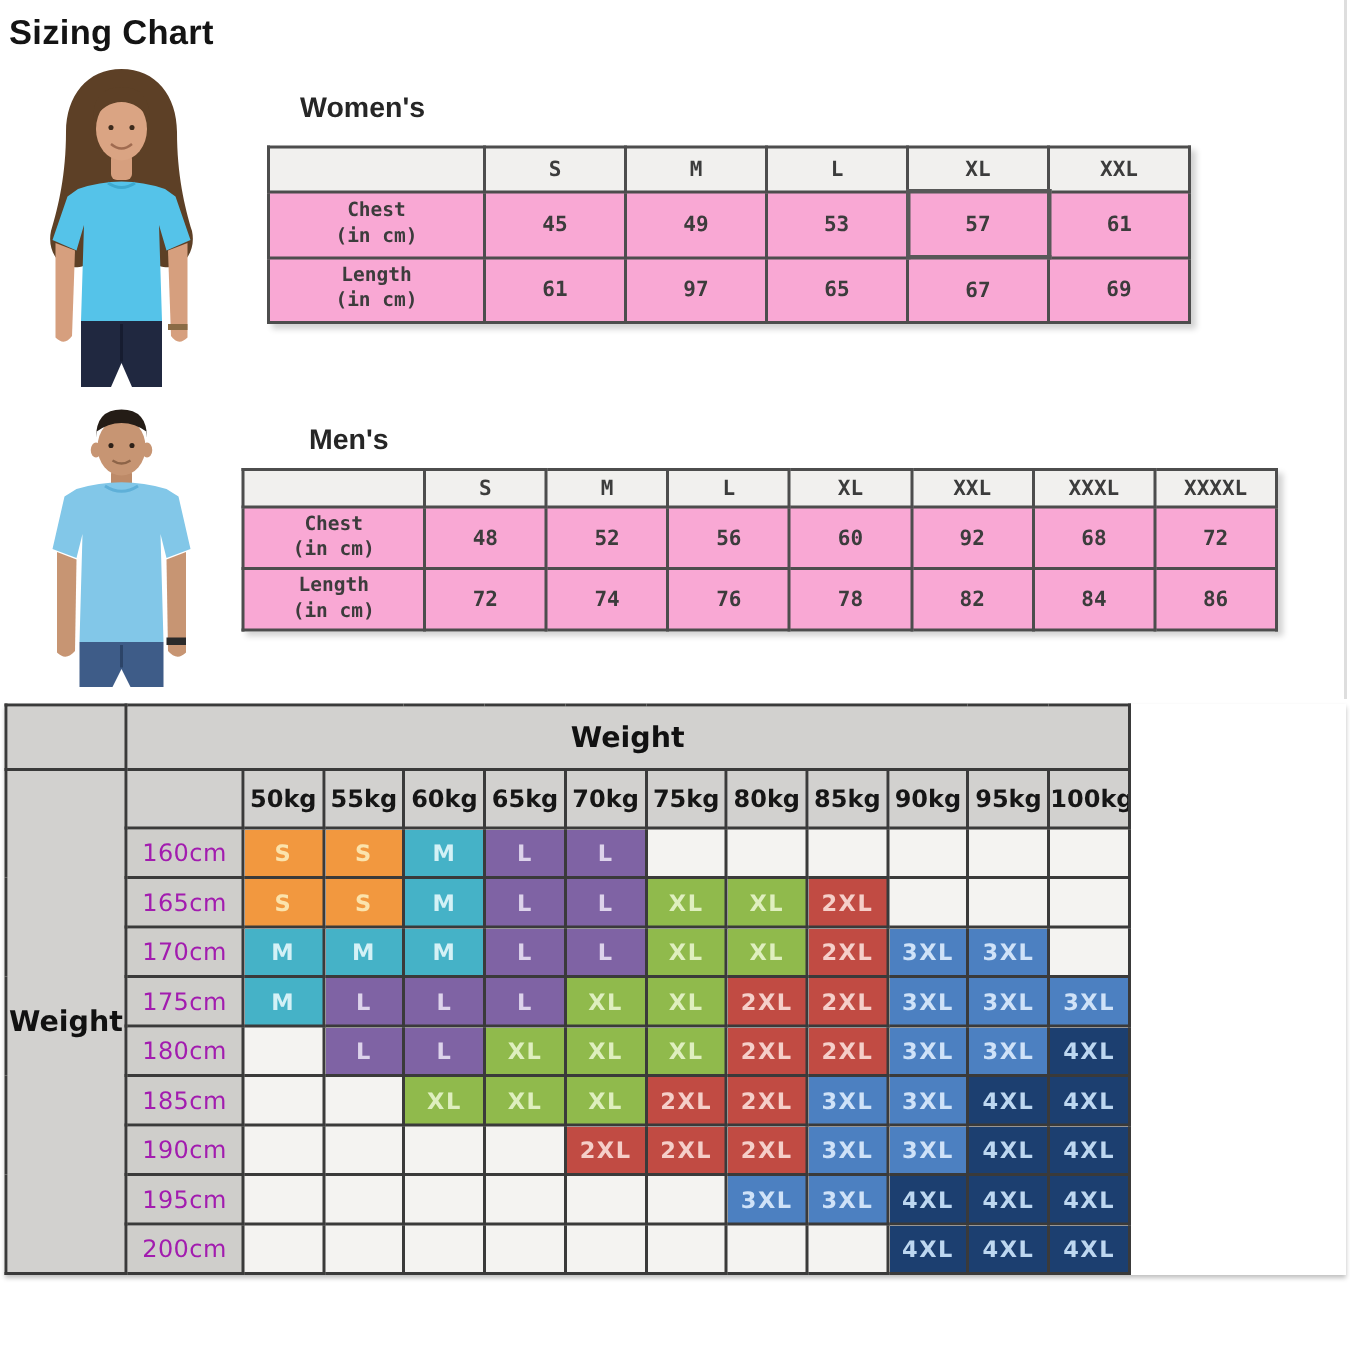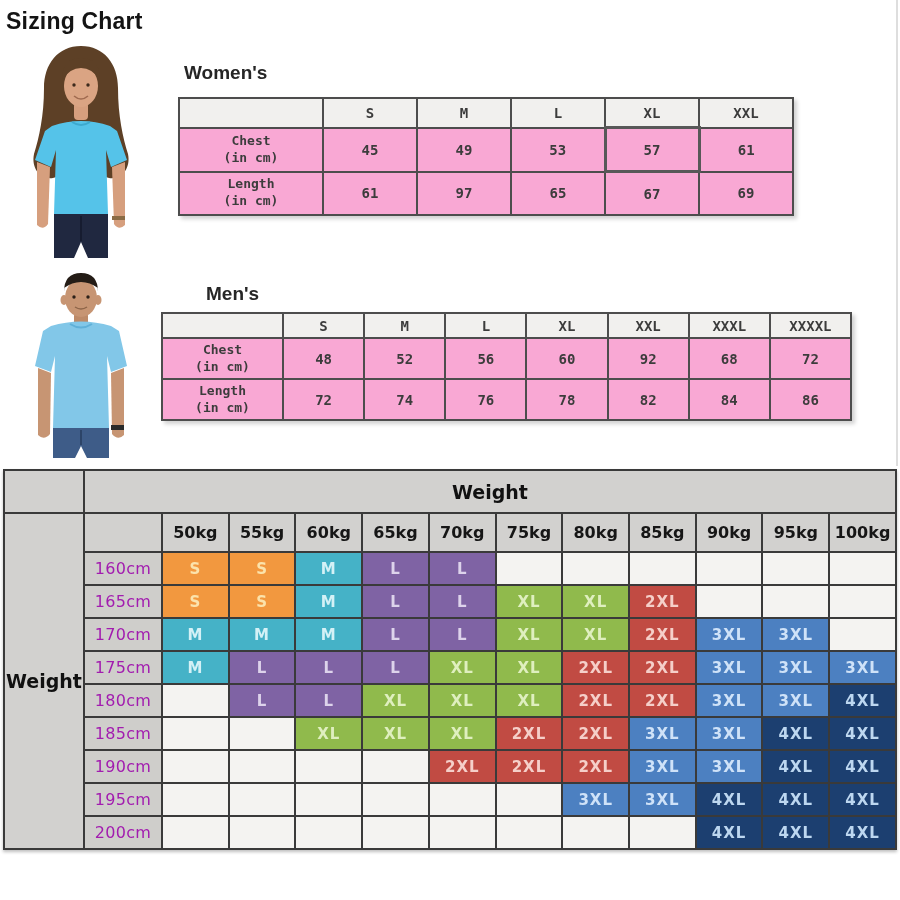--- a/index.html
+++ b/index.html
@@ -10,21 +10,21 @@
   
   .page-title{
     position:absolute;left:6px;top:8px;font-size:23px;font-weight:bold;
     color:#141414;letter-spacing:.2px;
   }
   .edge-line{position:absolute;left:896px;top:0;width:2px;height:466px;background:#dedede;}
   .figure{position:absolute;}
   .fig-woman{left:6px;top:36px;}
   .fig-man{left:6px;top:262px;}
   .section-label{position:absolute;font-size:19px;font-weight:600;color:#262626;}
-  .womens-label{left:184px;top:62px;}
+  .womens-label{left:200px;top:62px;}
   .mens-label{left:206px;top:283px;}
 
   .size-table{
     position:absolute;border-collapse:collapse;table-layout:fixed;
     font-family:"DejaVu Sans Mono",monospace;font-weight:bold;color:#3c3c3c;
     text-align:center;background:#fff;
     box-shadow:3px 3px 4px rgba(0,0,0,.18);
   }
   #womens-table{left:178px;top:97px;width:616px;}
   #mens-table{left:161px;top:312px;width:691px;}
@@ -39,21 +39,21 @@
   .size-table td.val{background:#f9a8d4;font-size:14px;}
   .size-table td.hl{border:3px solid #585858;}
 
   
   .comp-wrap{position:absolute;left:3px;top:469px;width:894px;box-shadow:0 2px 3px rgba(0,0,0,.25);}
   .comp-title{
     height:37px;background:#040404;color:#fdfdfd;display:flex;align-items:center;justify-content:center;
     font-family:"DejaVu Sans",sans-serif;font-weight:bold;font-size:20px;letter-spacing:.3px;
   }
   #comp-table{
-    width:894px;border-collapse:collapse;table-layout:fixed;
+    width:751px;border-collapse:collapse;table-layout:fixed;
     font-family:"DejaVu Sans",sans-serif;text-align:center;background:#f4f3f1;
     border:2px solid #0f172a;
   }
   #comp-table th,#comp-table td{border:2px solid #3a3a3a;padding:0;overflow:hidden;}
   #comp-table .gray{background:#d2d1cf;color:#111;}
   #comp-table .weight-axis{font-size:19px;font-weight:bold;height:41px;}
   #comp-table .height-axis{font-size:19px;font-weight:bold;}
   #comp-table .corner-cell{height:41px;}
   #comp-table .kg{font-size:16px;font-weight:bold;height:37px;color:#161616;}
   #comp-table .h-val{font-size:16px;font-weight:normal;color:#a21caf;letter-spacing:.3px;background:#cfcecb;}

